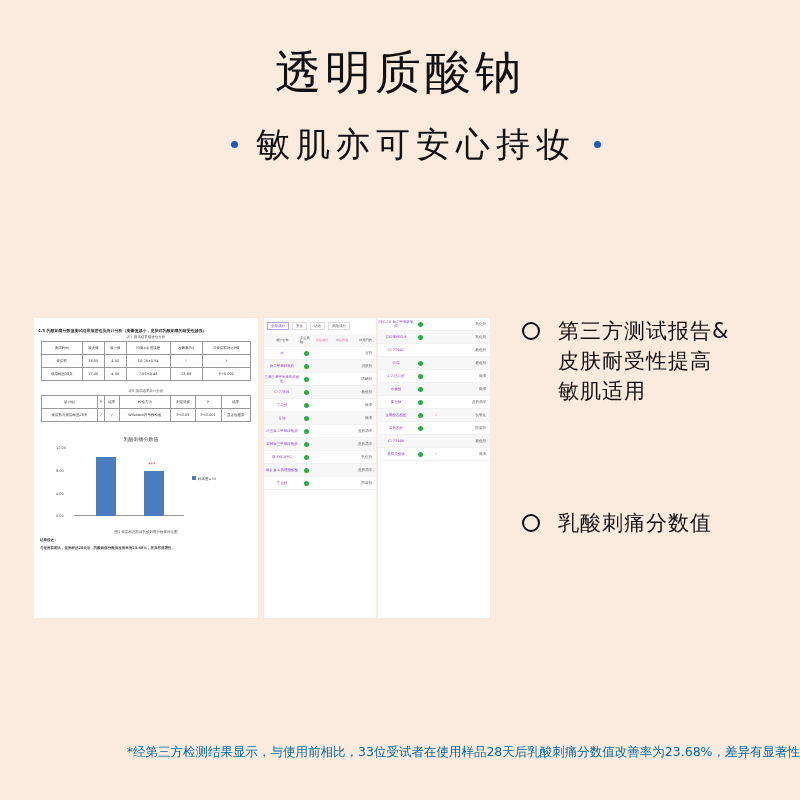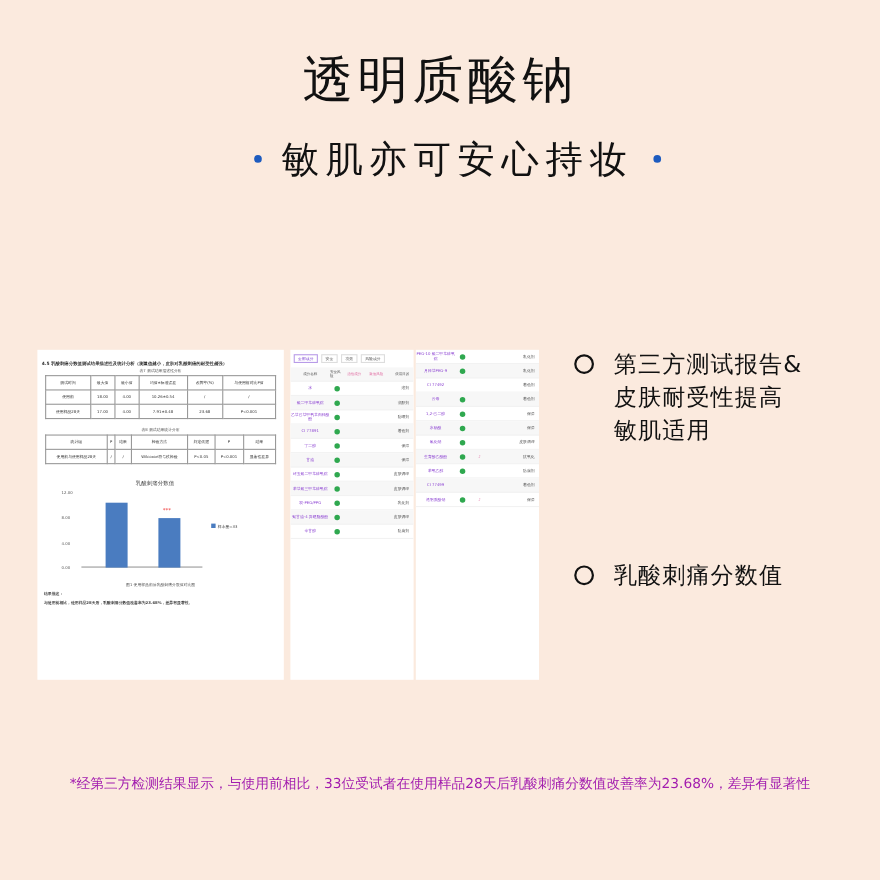--- a/index.html
+++ b/index.html
@@ -29,21 +29,21 @@
   .row{display:flex;align-items:center;height:12px;border-bottom:1px solid #f2f2f2;font-size:3.5px;}
   .row:nth-child(even){background:#f7f7f7;}
   .row .n{width:36px;color:#8a3fd1;text-align:center;}
   .row .g{width:12px;display:flex;justify-content:center;}
   .row .g i{display:block;width:5px;height:5px;border-radius:50%;background:#2fa84f;}
   .row .p{width:20px;color:#e06aa0;text-align:center;}
   .row .f{flex:1;text-align:right;padding-right:4px;color:#555;}
   .point{position:absolute;left:518px;font-size:21px;line-height:30px;letter-spacing:1px;}
   .point .circ{position:absolute;left:4px;top:6px;width:14px;height:14px;border:2px solid #111;border-radius:50%;}
   .point .txt{margin-left:40px;}
-  .foot{position:absolute;top:702px;left:0;width:800px;text-align:center;font-size:12.5px;line-height:19px;color:#a21caf;}
+  .foot{position:absolute;top:742px;left:0;width:800px;text-align:right;font-size:12.5px;line-height:19px;color:#0369a1;}
 </style>
 </head>
 <body>
 
 <div class="title">透明质酸钠</div>
 <div class="subtitle">
   <span class="dot"></span><span>敏肌亦可安心持妆</span><span class="dot"></span>
 </div>
 
 <div class="doc">

